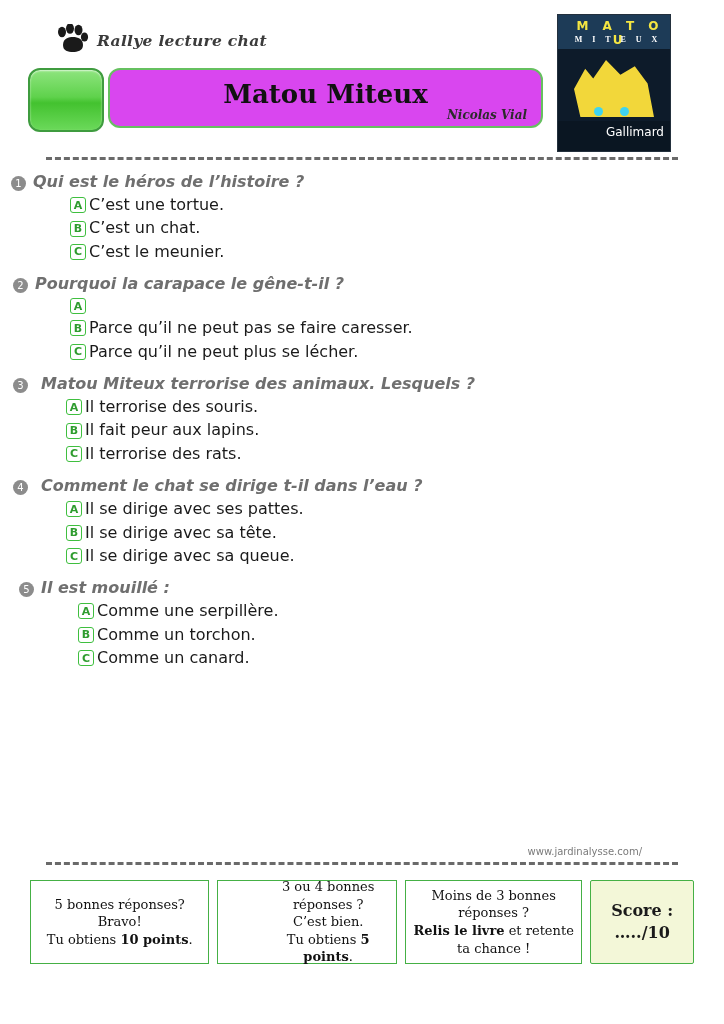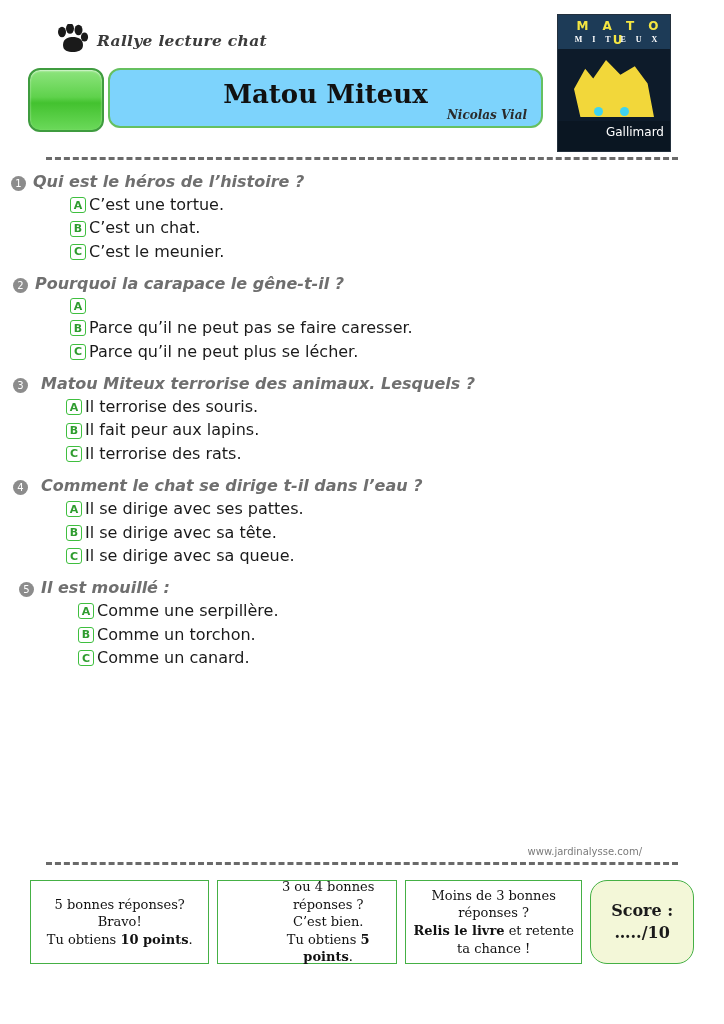--- a/index.html
+++ b/index.html
@@ -56,21 +56,21 @@
     box-shadow: inset 0 1px 2px rgba(255,255,255,0.7);
   }
   .title-box {
     position: absolute;
     left: 108px;
     top: 68px;
     width: 435px;
     height: 60px;
     border: 2px solid #66c060;
     border-radius: 12px;
-    background: #7dd3fc;
+    background: #d946ef;
     box-sizing: border-box;
   }
   .book-title {
     position: absolute;
     left: 0;
     right: 0;
     top: 9px;
     text-align: center;
     font-family: "DejaVu Serif", serif;
     font-weight: bold;
@@ -292,21 +292,21 @@
     text-align: center;
     padding: 4px 5px;
     line-height: 1.35;
   }
   .fb-1 { width: 180px; }
   .fb-2 { width: 180px; padding-left: 47px; }
   .fb-3 { width: 178px; }
   .score-box {
     width: 104px;
     border: 1.5px solid #45b045;
-    border-radius: 17px;
+    border-radius: 2px;
     background: #f3f7d8;
     box-sizing: border-box;
     display: flex;
     flex-direction: column;
     align-items: center;
     justify-content: center;
     font-family: "DejaVu Serif", serif;
     font-weight: bold;
     font-size: 16px;
     color: #1a1a1a;

